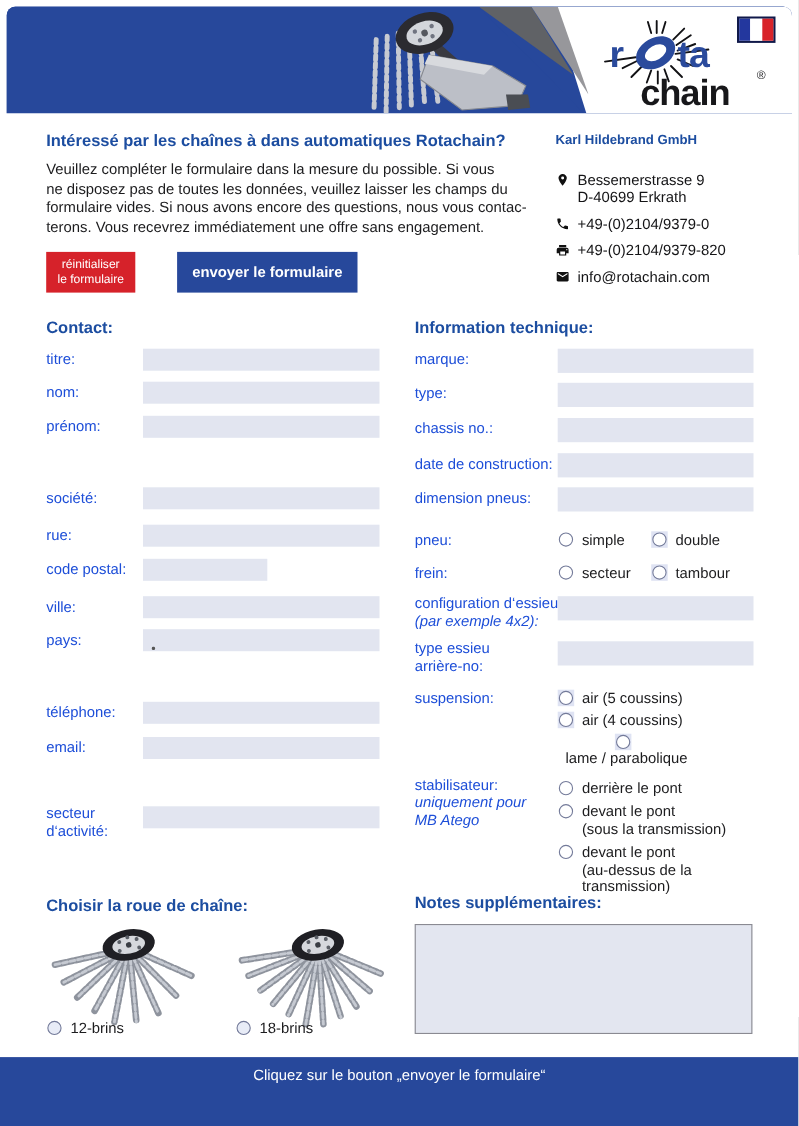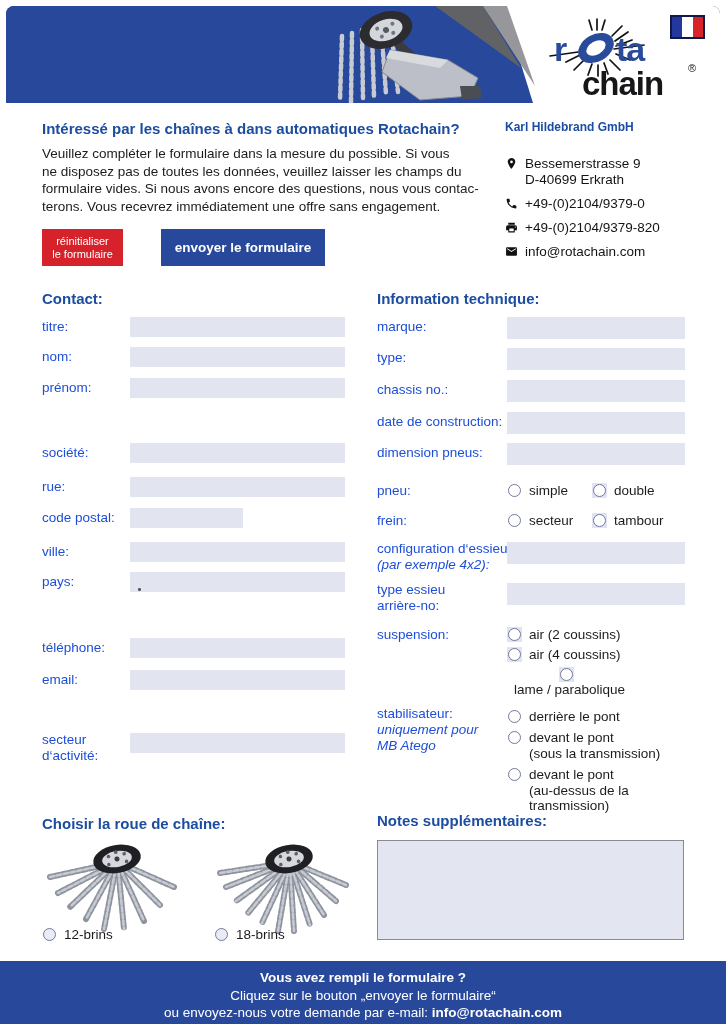--- a/index.html
+++ b/index.html
@@ -307,21 +307,21 @@
 arrière-no:</span>
       <input class="fld t-fld" value="" style="">
     </div>
 
     <div class="row" style="top:337px; height:60px;">
       <span class="lab" style="line-height:15px;">suspension:</span>
       <label class="opt sq" style="left:130px; top:0;">
           <span class="rwrap">
             <input type="radio" name="susp" style="">
           </span>
-          <span class="txt">air (2 coussins)</span>
+          <span class="txt">air (5 coussins)</span>
         </label>
       <label class="opt sq" style="left:130px; top:20px;">
           <span class="rwrap">
             <input type="radio" name="susp" style="">
           </span>
           <span class="txt">air (4 coussins)</span>
         </label>
       <label class="opt sq" style="left:130px; top:40px;flex-direction:column;">
           <span class="rwrap">
             <input type="radio" name="susp" style="">
@@ -446,18 +446,16 @@
         <span class="txt">18-brins</span>
       </label>
   </section>
 
   <section class="notes-sec">
     <h2 class="h-blue">Notes supplémentaires:</h2>
     <textarea class="notes-area" value="" style=""></textarea>
   </section>
 
   <footer class="footer">
-    <div class="l1">Vous avez rempli le formulaire ?</div>
     <div>Cliquez sur le bouton „envoyer le formulaire“</div>
-    <div><span>ou envoyez-nous votre demande par e-mail: </span><span class="em">info@rotachain.com</span></div>
   </footer>
 
 </div>
 
 </body></html>

